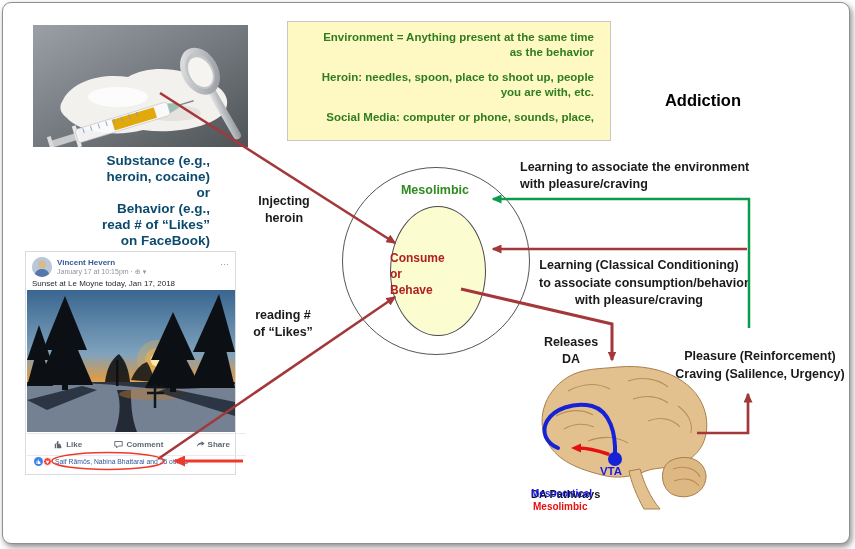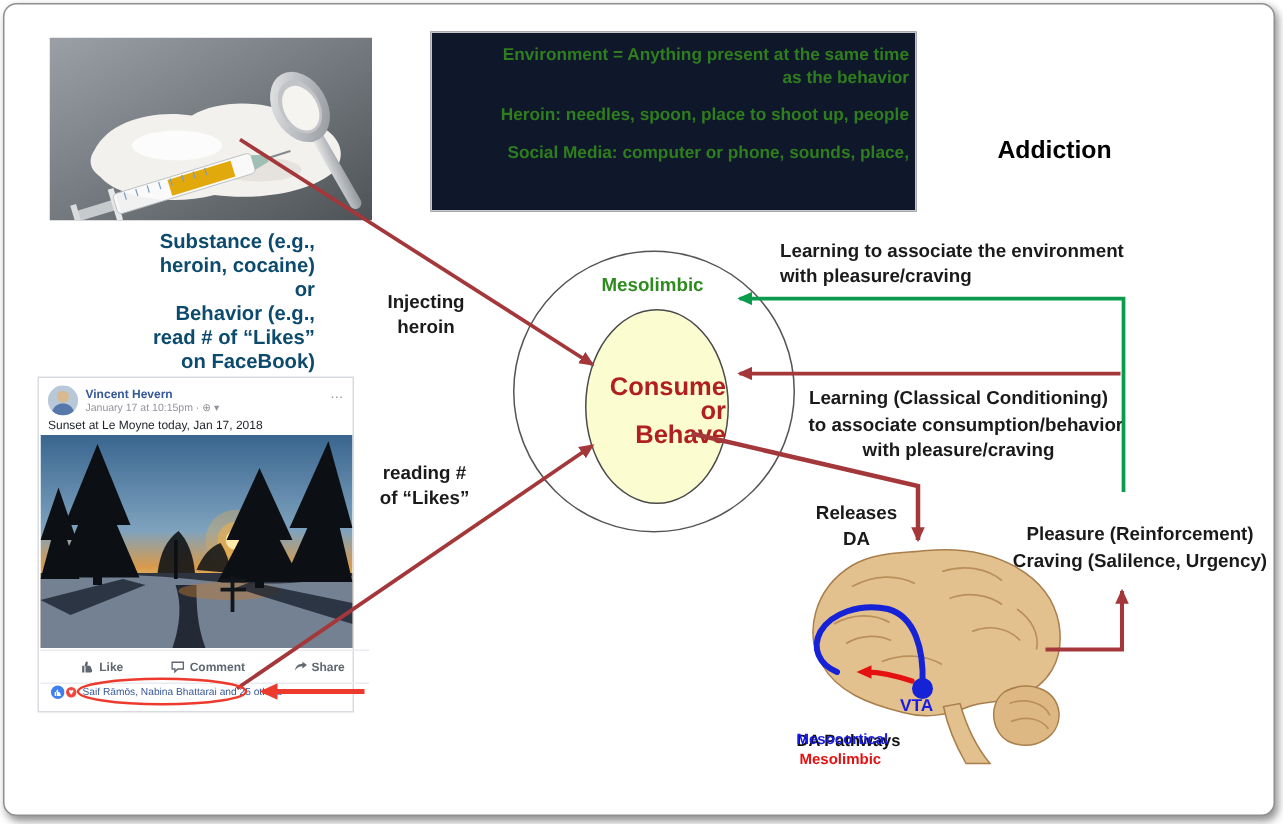--- a/index.html
+++ b/index.html
@@ -2,32 +2,32 @@
 <html><head>
 <meta charset="utf-8">
 <style>
   html,body{margin:0;padding:0;background:#fff;}
   body{width:855px;height:549px;overflow:hidden;font-family:"Liberation Sans",sans-serif;}
   .stage{position:absolute;left:2px;top:2px;width:846px;height:540px;background:#fff;
          border:1px solid #8f8f8f;border-radius:9px;box-shadow:2px 3px 6px rgba(0,0,0,.45);}
   .abs{position:absolute;}
   .nw{white-space:nowrap;}
   
-  .greenbox{left:284px;top:18px;width:324px;height:120px;background:#0f172a;border:1px solid #c7c7c7;
-            box-sizing:border-box;padding:8px 4px 6px 13px;text-align:right;color:#2e7d1e;
+  .greenbox{left:284px;top:18px;width:324px;height:120px;background:#fef9c3;border:1px solid #c7c7c7;
+            box-sizing:border-box;padding:8px 16px 6px 13px;text-align:right;color:#2e7d1e;
             font-weight:bold;font-size:11.5px;line-height:15px;}
   .greenbox .para{margin-bottom:10px;}
   
   .substance{left:27px;top:150px;width:180px;text-align:right;font-weight:bold;font-size:13.5px;line-height:16px;color:#0c4a6e;}
   .slide-title{left:630px;top:60px;width:140px;text-align:center;font-weight:bold;font-size:16.5px;color:#000;margin-top:28px;}
   
   .outer-circle{left:339px;top:164px;width:186px;height:186px;border:1.4px solid #555;border-radius:50%;background:#fff;}
   .env-label{left:362px;top:180px;width:140px;text-align:center;color:#2e8b1e;font-weight:bold;font-size:12.5px;}
   .inner-ellipse{left:387px;top:203px;width:94px;height:128px;border:1.5px solid #4a4a4a;border-radius:50%;background:#fcfcd1;}
-  .consume{left:387px;top:247px;width:94px;text-align:right;color:#b02020;font-weight:bold;font-size:17px;line-height:16px;}
+  .consume{left:387px;top:247px;width:94px;text-align:left;color:#b02020;font-weight:bold;font-size:12px;line-height:16px;}
   
   .lbl{font-weight:bold;font-size:12.5px;line-height:17px;color:#1a1a1a;}
   .lbl-injecting{left:236px;top:190px;width:90px;text-align:center;}
   .lbl-reading{left:230px;top:304px;width:100px;text-align:center;}
   .lbl-learnenv{left:517px;top:156px;width:260px;text-align:left;}
   .lbl-learncc{left:536px;top:254px;width:200px;text-align:center;line-height:17.5px;}
   .lbl-releases{left:538px;top:331px;width:60px;text-align:center;}
   .lbl-pleasure{left:662px;top:345px;width:190px;text-align:center;line-height:17.5px;}
   
   .vta{left:586px;top:462px;width:44px;text-align:center;color:#1a1ae6;font-weight:bold;font-size:11.5px;}
@@ -111,20 +111,21 @@
     <div class="nw">on FaceBook)</div>
   </div>
 
   <div class="abs greenbox">
     <div class="para">
       <div class="nw">Environment = Anything present at the same time</div>
       <div class="nw">as the behavior</div>
     </div>
     <div class="para">
       <div class="nw">Heroin: needles, spoon, place to shoot up, people</div>
+      <div class="nw">you are with, etc.</div>
     </div>
     <div class="para">
       <div class="nw">Social Media: computer or phone, sounds, place,</div>
     </div>
   </div>
 
   <div class="abs slide-title">Addiction</div>
 
   <div class="abs outer-circle"></div>
   <div class="abs env-label">Mesolimbic</div>

